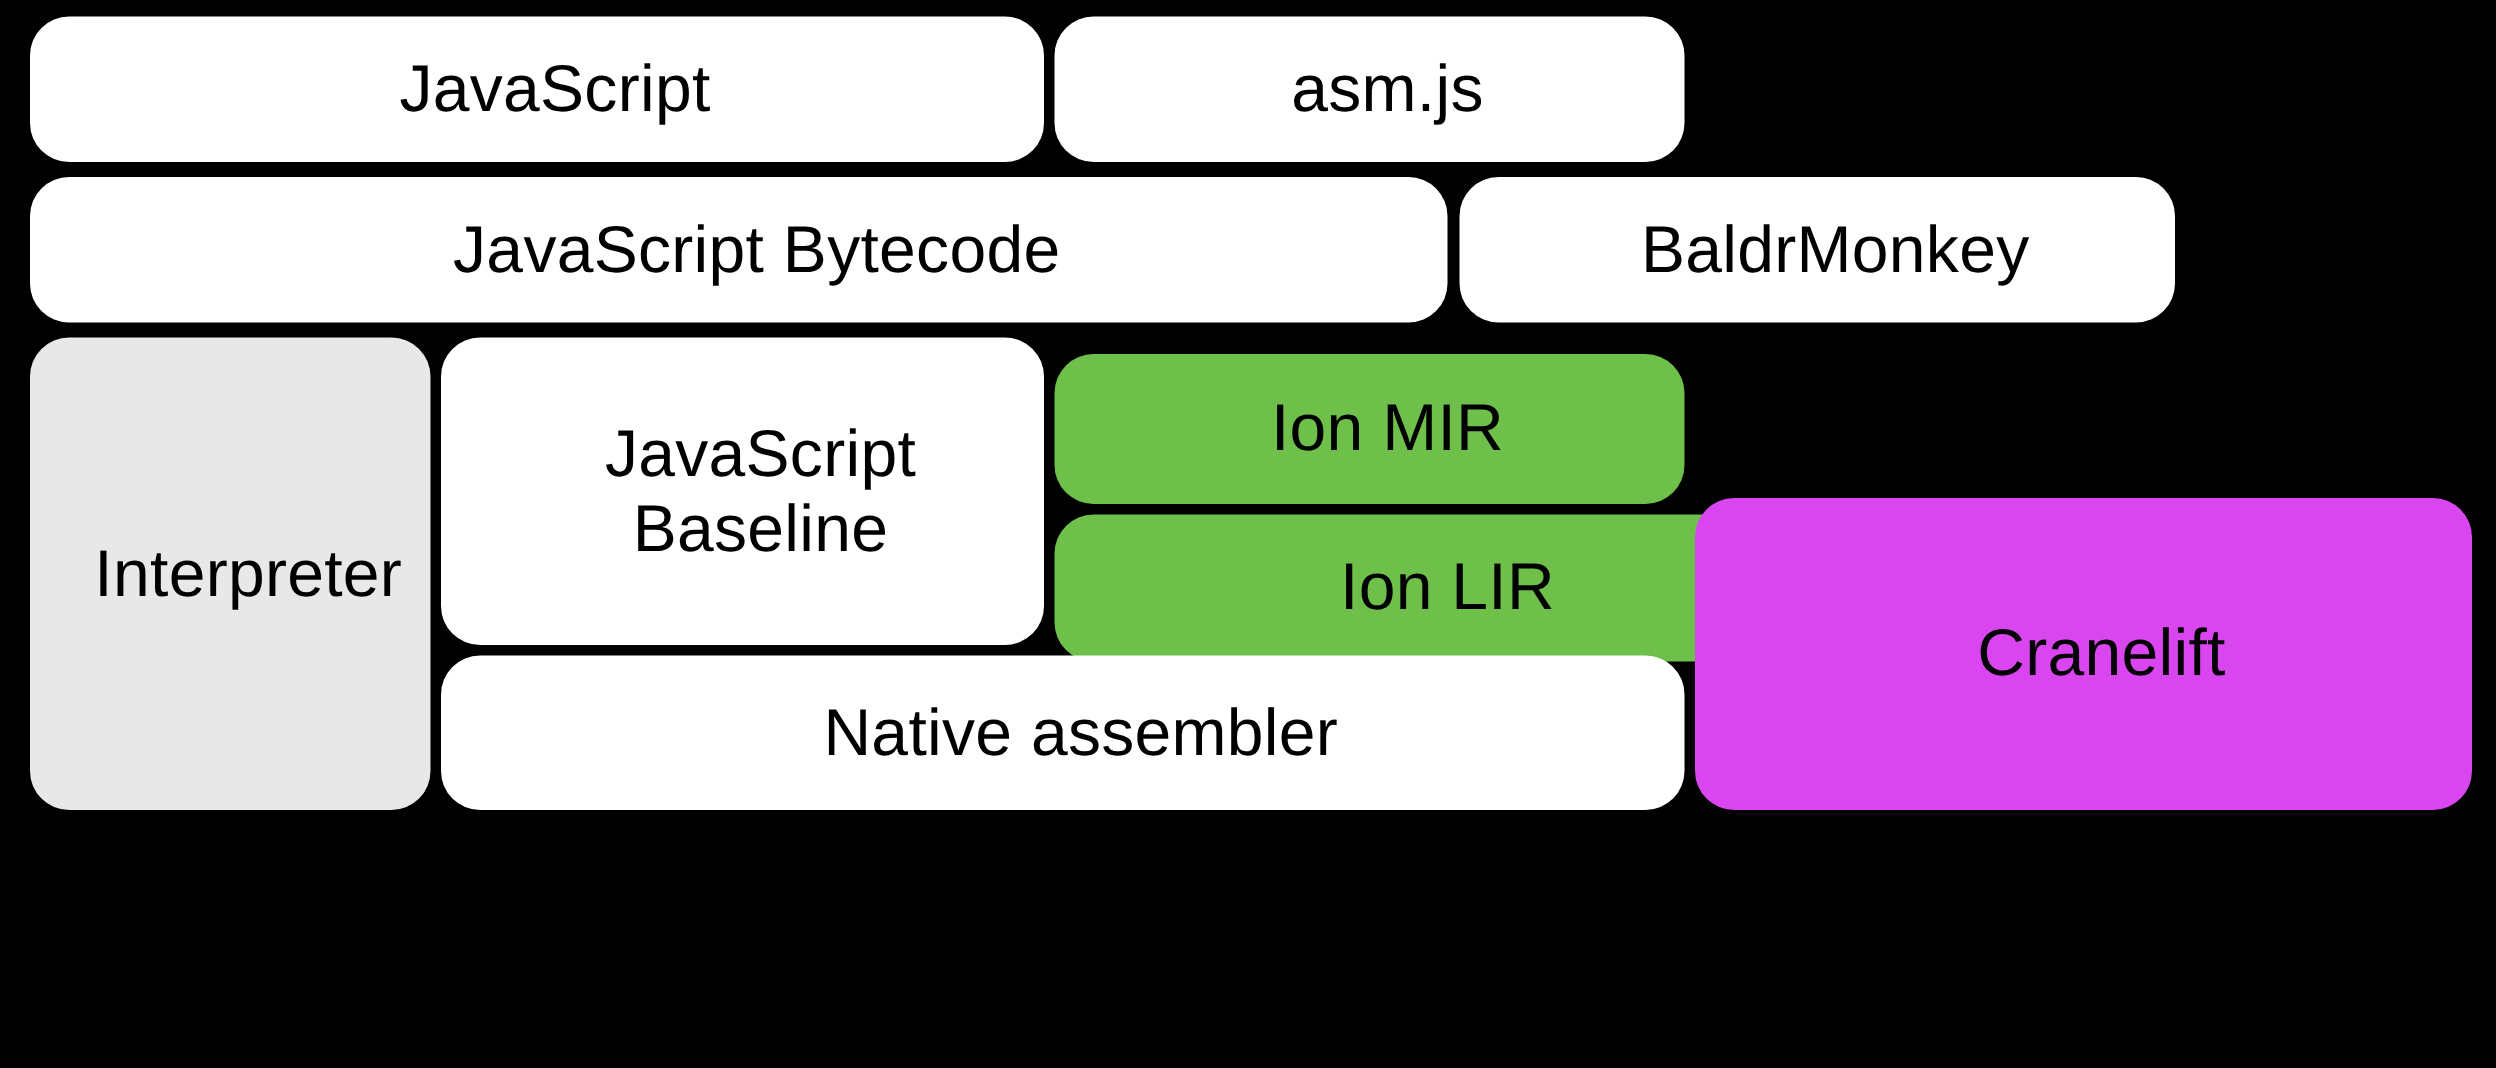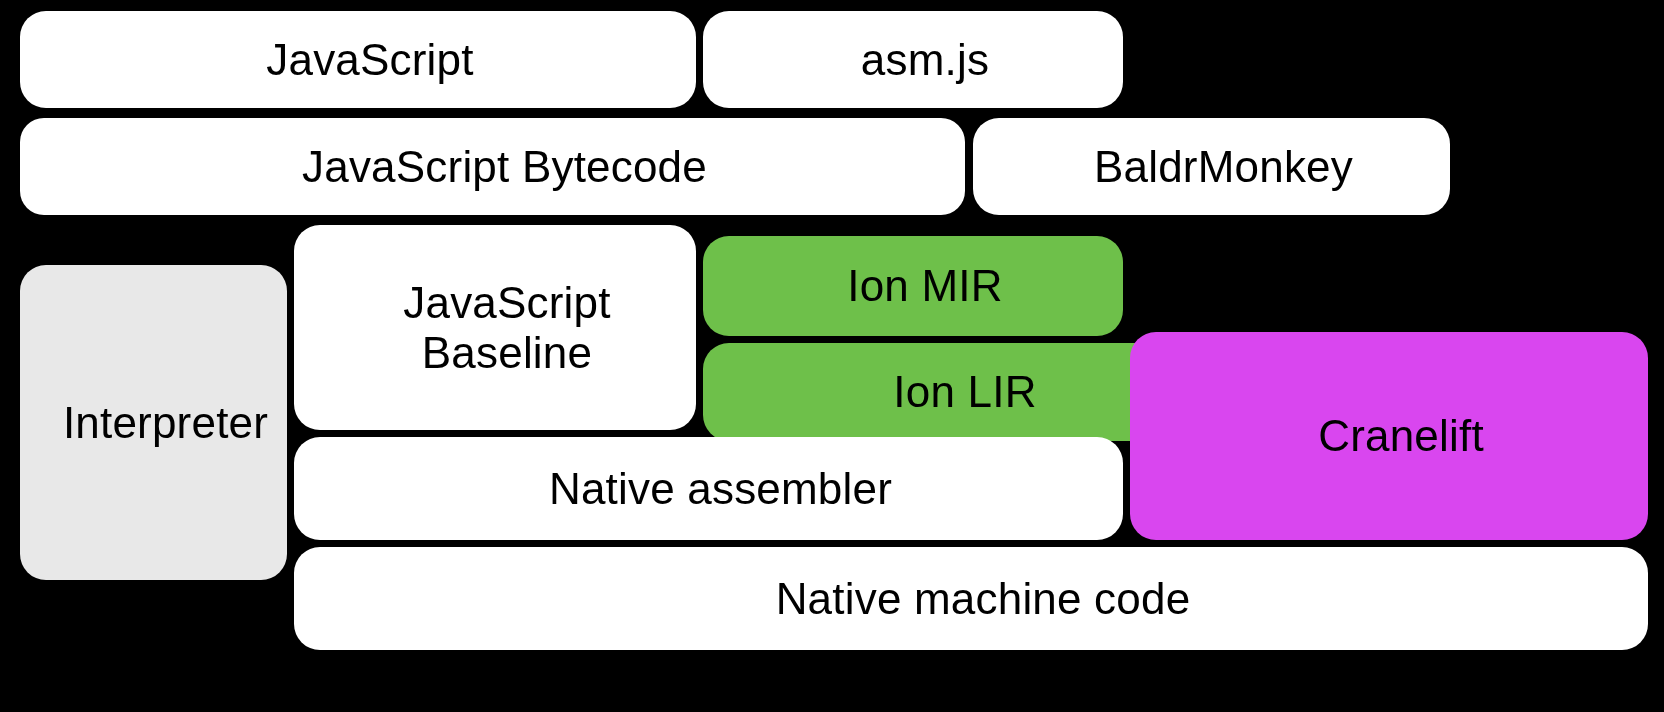--- a/index.html
+++ b/index.html
@@ -39,25 +39,25 @@
   .fill-gray   { background: #e8e8e8; }
   .fill-green  { background: #6ec04a; margin-top: 11px; }
   .fill-pink   { background: #d946ef; }
 
   
   #n-javascript      { left: 20px;   top: 11px;  width: 676px; height: 97px; }
   #n-asmjs           { left: 703px;  top: 11px;  width: 420px; height: 97px; }
   #n-wasm            { left: 1130px; top: 11px;  width: 518px; height: 97px; }
 
   
-  #n-js-bytecode     { left: 20px;   top: 118px; width: 945px; height: 97px; border-radius: 24px; }
+  #n-js-bytecode     { left: 20px;   top: 118px; width: 945px; height: 97px; }
   #n-baldrmonkey     { left: 973px;  top: 118px; width: 477px; height: 97px; }
 
   
-  #n-interpreter     { left: 20px;   top: 225px; width: 267px; height: 315px; margin-top: 40px; }
+  #n-interpreter     { left: 20px;   top: 225px; width: 267px; height: 315px; }
   #n-js-baseline     { left: 294px;  top: 225px; width: 402px; height: 205px; }
   #n-ion-mir         { left: 703px;  top: 225px; width: 420px; height: 100px; }
   #n-ion-lir         { left: 703px;  top: 332px; width: 500px; height: 98px; }
   #n-cranelift       { left: 1130px; top: 332px; width: 518px; height: 208px; }
   #n-macro-assembler { left: 294px;  top: 437px; width: 829px; height: 103px; }
 
   
   #n-native-code     { left: 294px;  top: 547px; width: 1354px; height: 103px; }
 </style>
 </head>
@@ -80,15 +80,14 @@
 Baseline</div>
 
   <div class="node fill-green" id="n-ion-mir">Ion MIR</div>
 
   <div class="node fill-green" id="n-ion-lir">Ion LIR</div>
 
   <div class="node fill-pink" id="n-cranelift">Cranelift</div>
 
   <div class="node fill-white" id="n-macro-assembler">Native assembler</div>
 
-  <div class="node fill-white" id="n-native-code">Native machine code</div>
 
 </div>
 
 </body></html>

